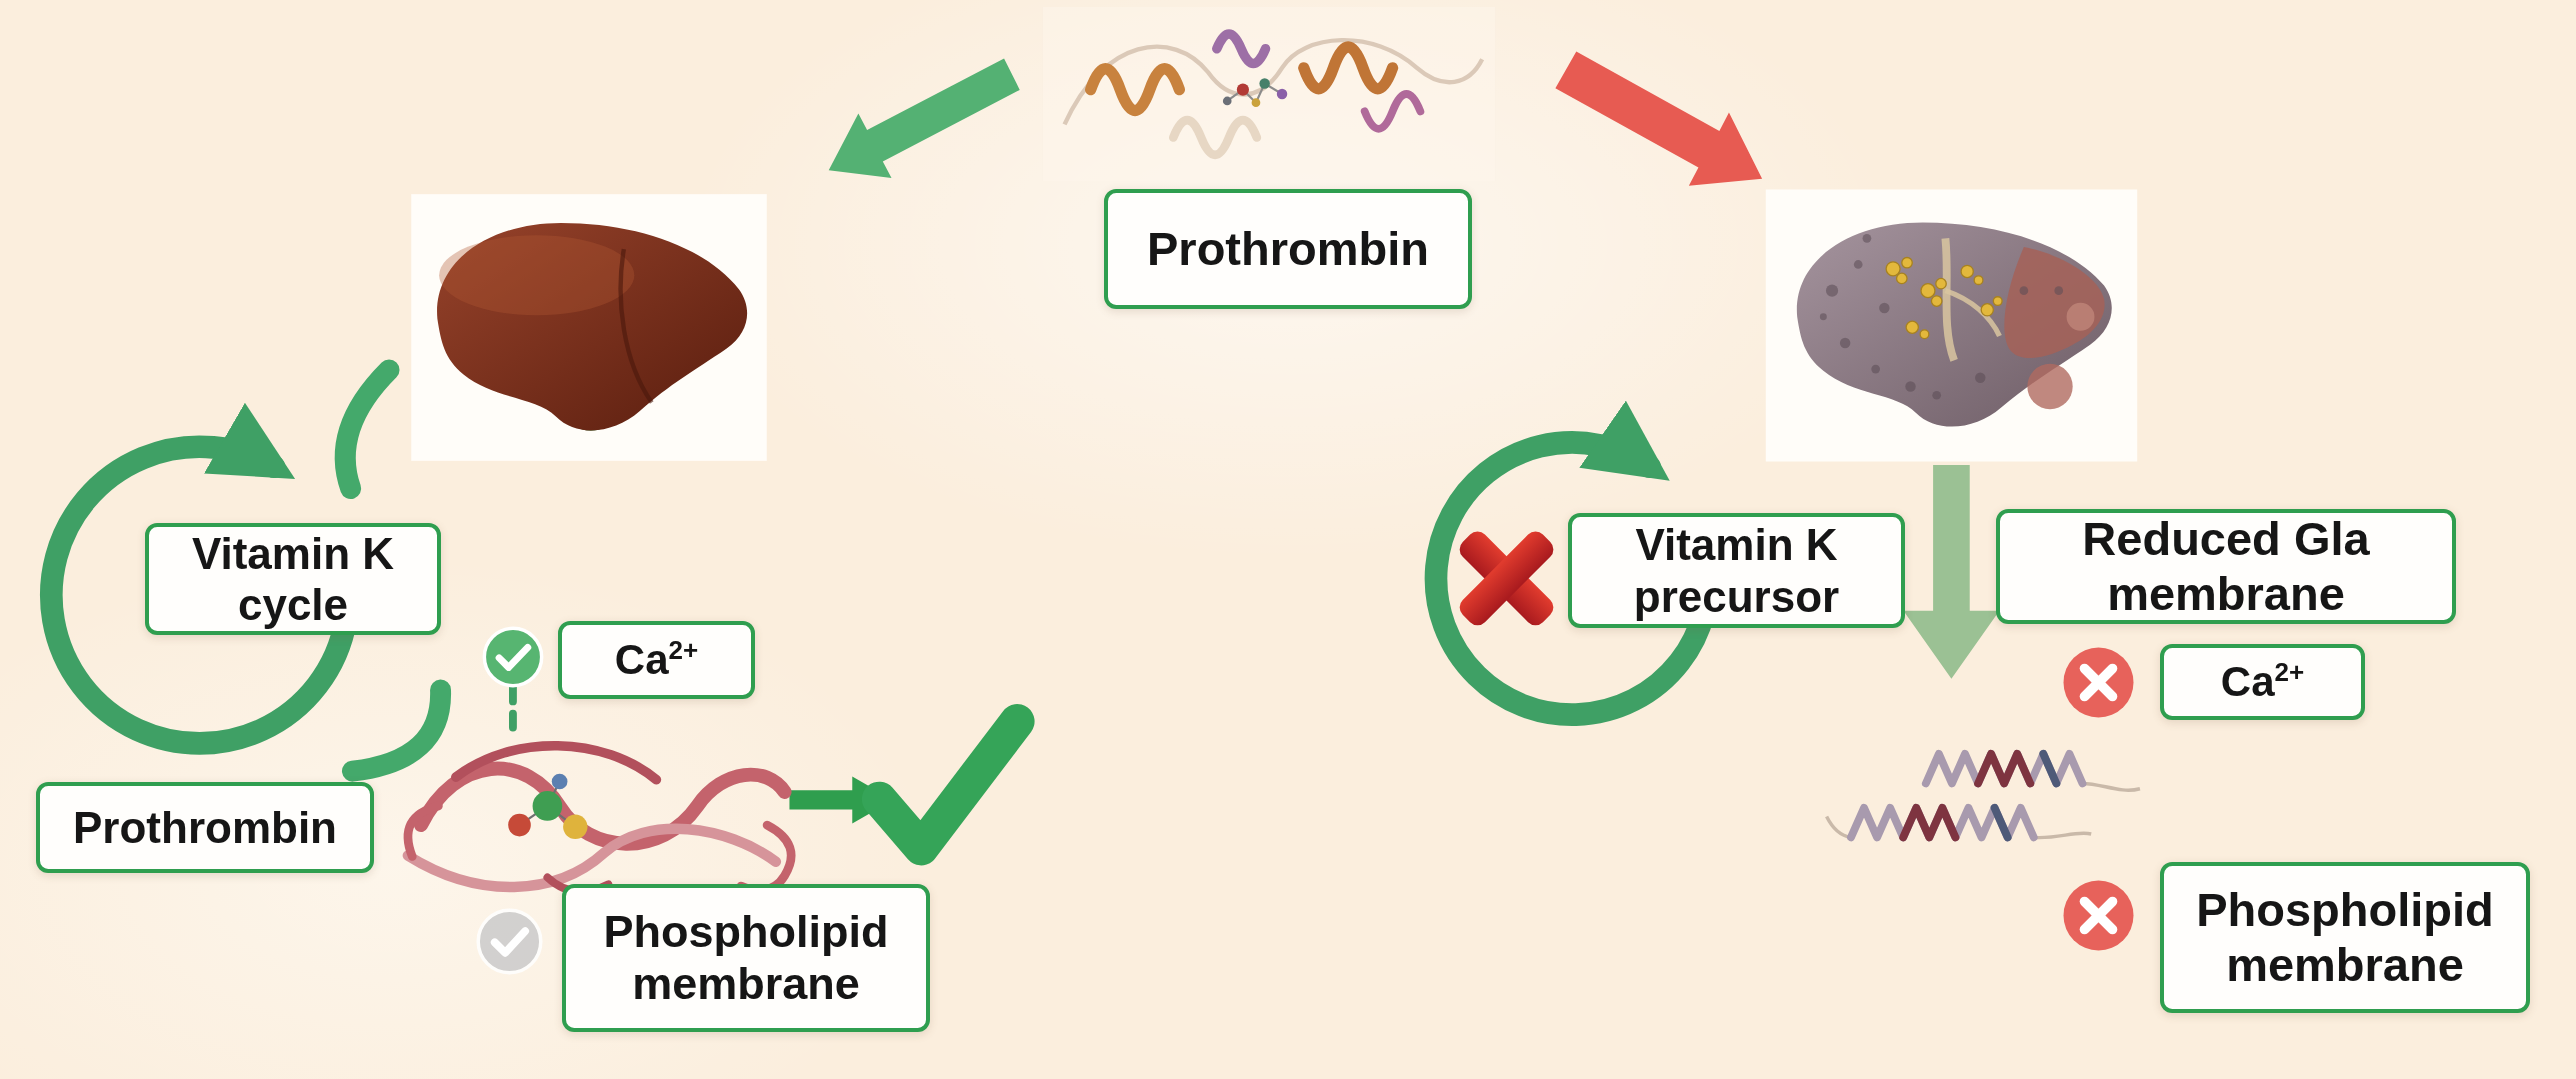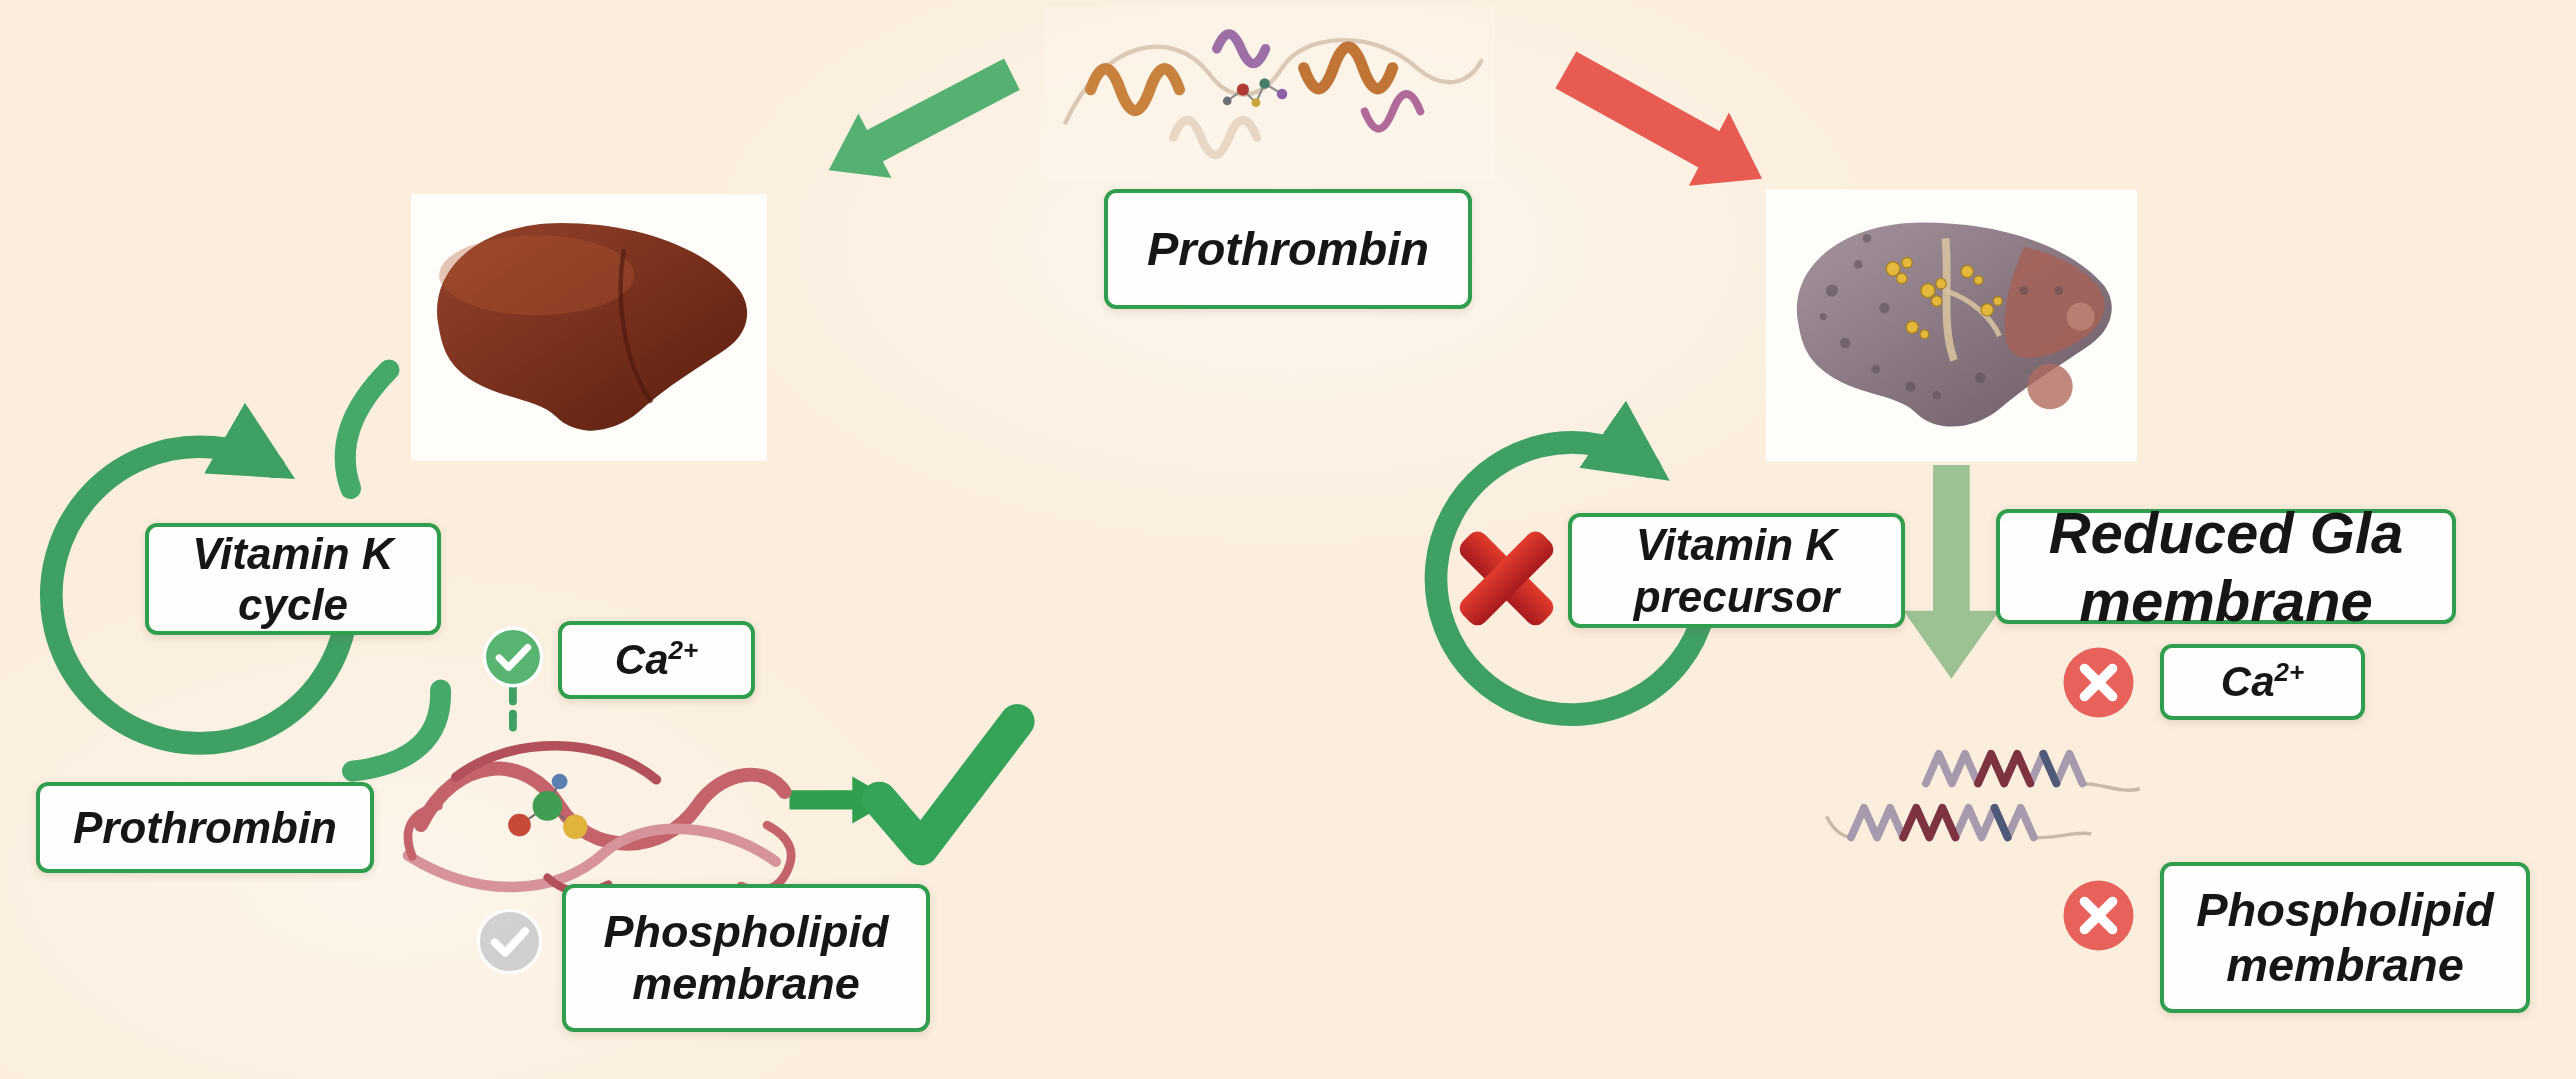--- a/index.html
+++ b/index.html
@@ -18,21 +18,21 @@
   .label-box{
     position:absolute;
     background:#fffefc;
     border:4.4px solid #2f9e4f;
     border-radius:12.2px;
     display:flex;flex-direction:column;align-items:center;justify-content:center;
     font-weight:bold;color:#161616;text-align:center;line-height:1.16;
     box-shadow:0 2.6px 8.7px rgba(120,90,60,.16);
     box-sizing:border-box;
   }
-  .label-box .line{display:block;white-space:nowrap;font-style:italic;}
+  .label-box .line{display:block;white-space:nowrap;}
   sup{font-size:.62em;vertical-align:super;line-height:0;}
 </style>
 </head>
 <body>
 
 <div class="canvas">
 
   <svg class="abs" style="left:0;top:0" width="2576" height="1080" viewBox="0 0 2953 1238">
     <defs>
       <marker id="mk-green" viewBox="0 0 10 10" refX="7" refY="5" markerWidth="3.6" markerHeight="3.6" orient="auto">
@@ -190,21 +190,21 @@
   <div class="label-box" style="left:562px;top:884px;width:368px;height:148px;font-size:45px;">
     <span class="line">Phospholipid</span>
     <span class="line">membrane</span>
   </div>
 
   <div class="label-box" style="left:1568px;top:513px;width:337px;height:115px;font-size:44px;">
     <span class="line">Vitamin K</span>
     <span class="line">precursor</span>
   </div>
 
-  <div class="label-box" style="left:1996px;top:509px;width:460px;height:115px;font-size:58px;">
+  <div class="label-box" style="left:1996px;top:509px;width:460px;height:115px;font-size:47px;">
     <span class="line">Reduced Gla</span>
     <span class="line">membrane</span>
   </div>
 
   <div class="label-box" style="left:2160px;top:644px;width:205px;height:76px;font-size:42px;">
     <span class="line"><span>Ca</span><sup>2+</sup></span>
   </div>
 
 
   <div class="label-box" style="left:2160px;top:862px;width:370px;height:151px;font-size:47px;">

